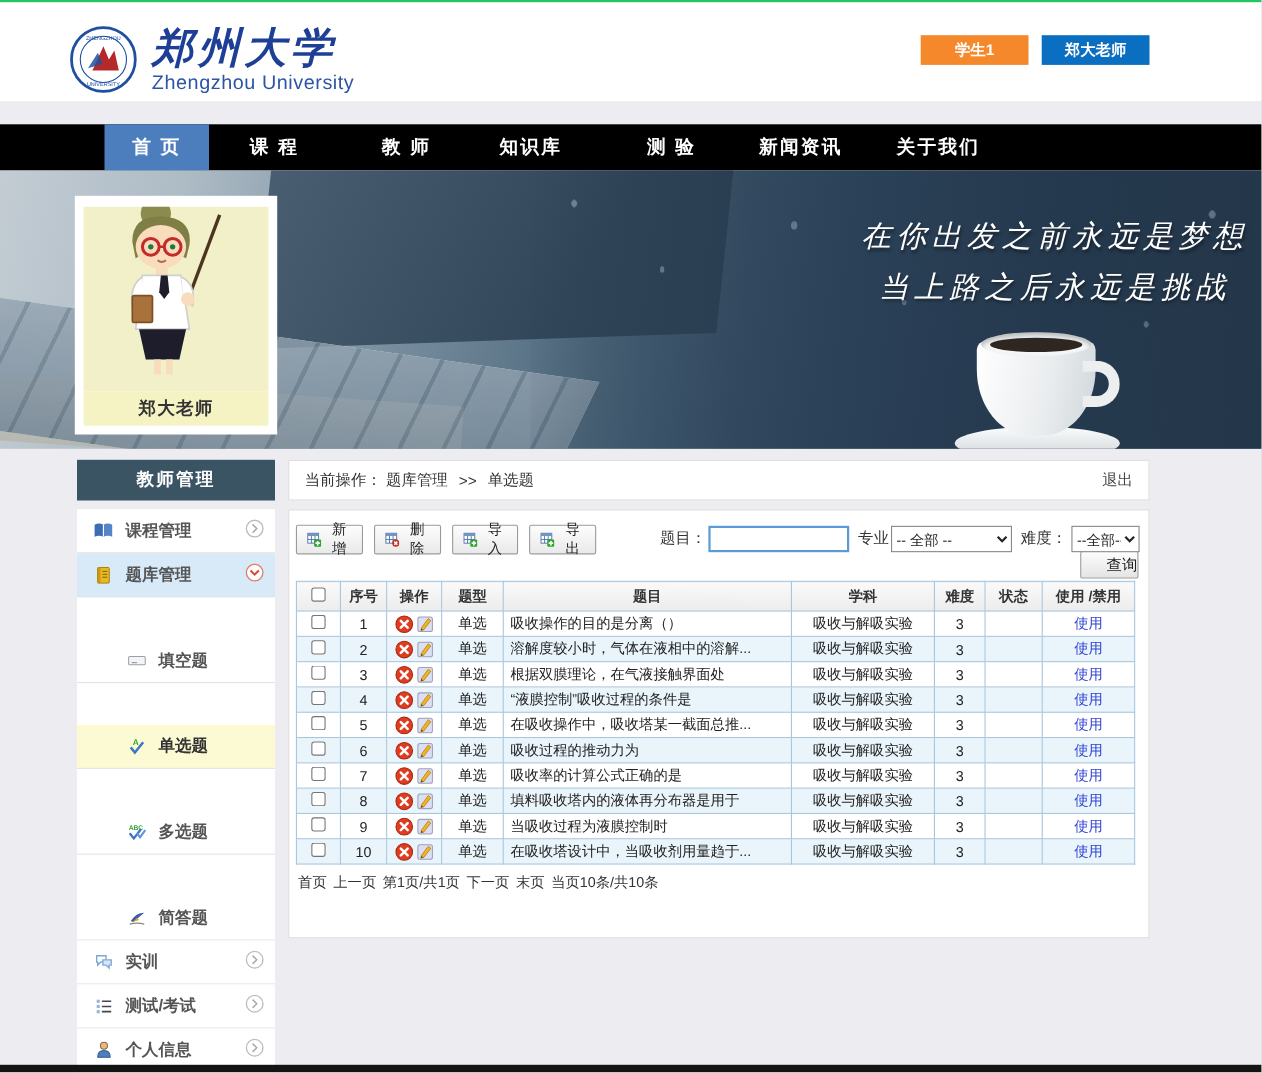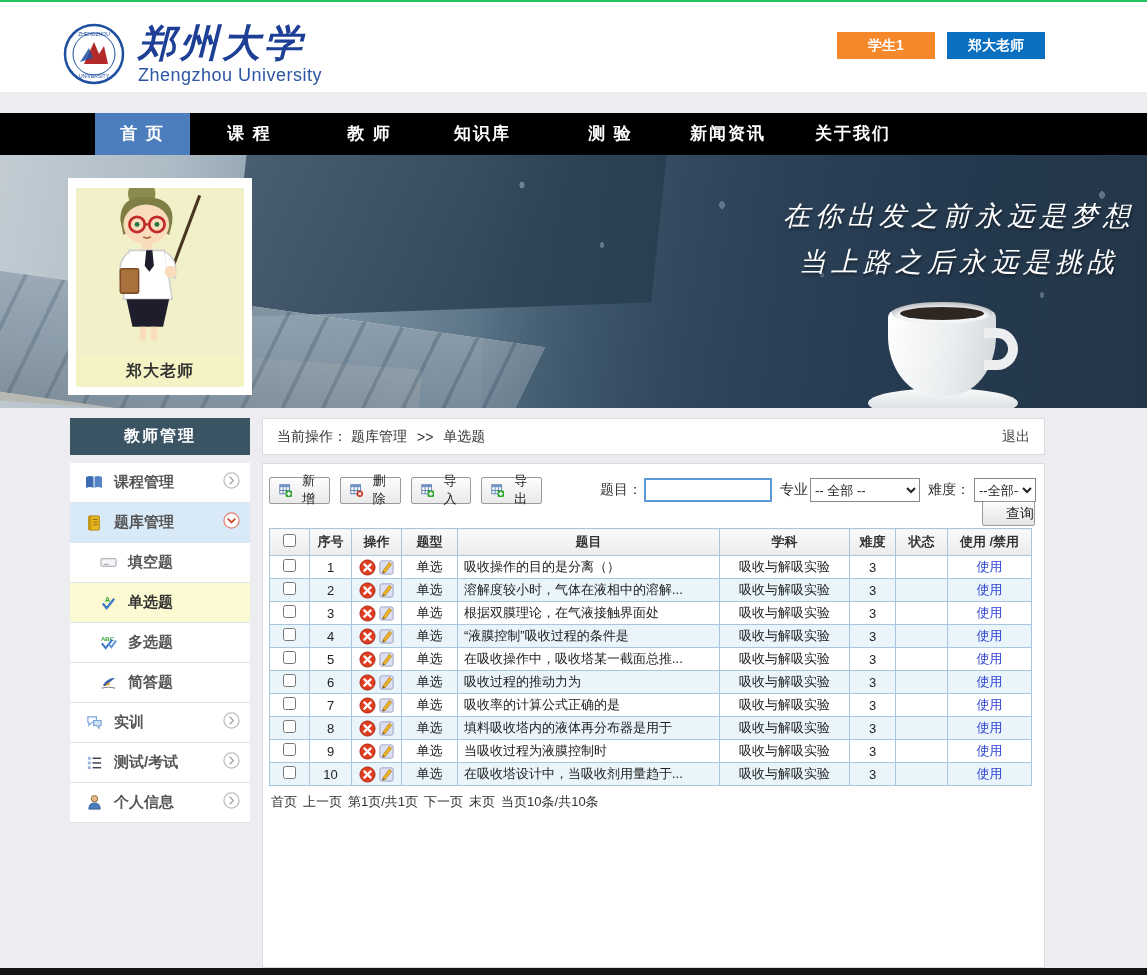--- a/index.html
+++ b/index.html
@@ -62,32 +62,32 @@
   .avatar-img { position:relative; width:168px; height:168px; background:#F2F0C8; overflow:hidden; }
   .avatar-name { width:168px; height:31px; background:#F5F3C4; color:#333; font-size:16px; font-weight:bold; display:flex; align-items:center; justify-content:center; letter-spacing:1px; }
 
   
   .sidebar { position:absolute; left:70px; top:418px; width:180px; }
   .sidebar-title { height:37px; background:#3A5464; color:#fff; font-size:16px; font-weight:bold; letter-spacing:2px; display:flex; align-items:center; justify-content:center; }
   .menu { margin-top:8px; background:#fff; }
   .menu-item { height:40px; border-bottom:1px solid #E3E3E8; display:flex; align-items:center; padding:0 10px 0 14px; background:#fff; cursor:pointer; }
   .menu-item .mi-icon { width:20px; height:18px; display:flex; align-items:center; justify-content:center; }
   .menu-item .mi-label { margin-left:10px; font-size:15px; font-weight:bold; color:#555; flex:1; }
-  .menu-item.sub { padding-left:28px; }
+  .menu-item.sub { padding-left:44px;margin-top:38px; }
   .menu-item.expanded { background:#D8EAF8; }
   .menu-item.active-sub { background:#FBFAD3; }
   .menu-item.active-sub .mi-label { color:#333; }
 
   
   .main { position:absolute; left:262px; top:418px; width:783px; }
   .crumb-bar { height:37px; background:#fff; border:1px solid #DCDCE0; display:flex; align-items:center; padding:0 14px; font-size:14px; color:#333; }
   .crumb-bar .sep { margin:0 10px; color:#333; }
   .crumb-bar .mod { margin-left:4px; }
   .exit-link { margin-left:auto; color:#444; cursor:pointer; }
-  .panel { position:relative; margin-top:8px; height:505px; background:#fff; border:1px solid #DCDCE0; padding:12px 8px 0 6px; }
+  .panel { position:relative; margin-top:8px; height:390px; background:#fff; border:1px solid #DCDCE0; padding:12px 8px 0 6px; }
 
   .toolbar { display:flex; align-items:center; height:28px; }
   .tbtn { height:27px; display:flex; align-items:center; gap:5px; padding:0 9px; font-size:13px; color:#222;
     background:linear-gradient(#fdfdfd,#e9e9e9); border:1px solid #9a9a9a; border-radius:2px; margin-right:10px; cursor:pointer; }
   .filter { display:flex; align-items:center; margin-left:48px; font-size:14px; color:#333; }
   .filter .lbl { white-space:nowrap; }
   .title-input { width:128px; height:24px; border:2px solid #5B9BD5; margin-left:2px; outline:none; font-size:13px; padding:0 4px; }
   .sel { height:24px; font-size:13px; border:1px solid #888; background:#fff; color:#222; }
   .sel.major { width:110px; margin-left:2px; }
   .sel.diff { width:62px; margin-left:4px; }

